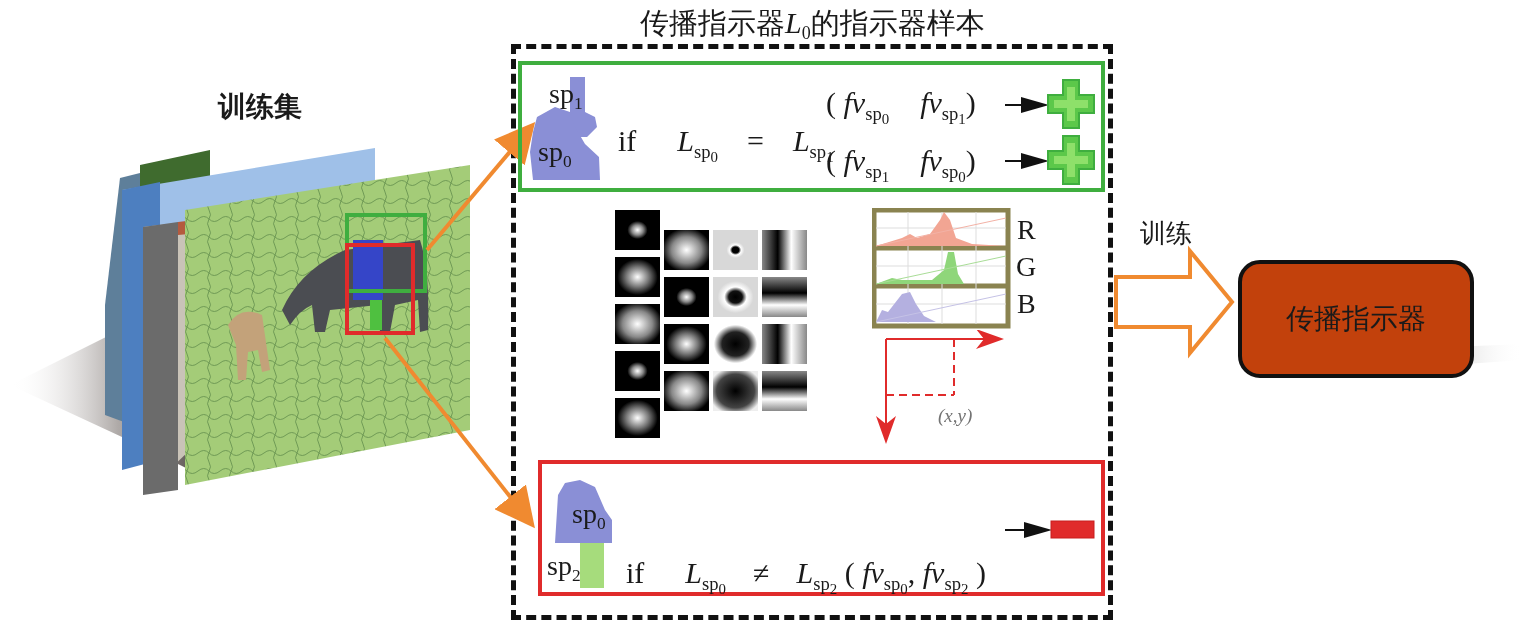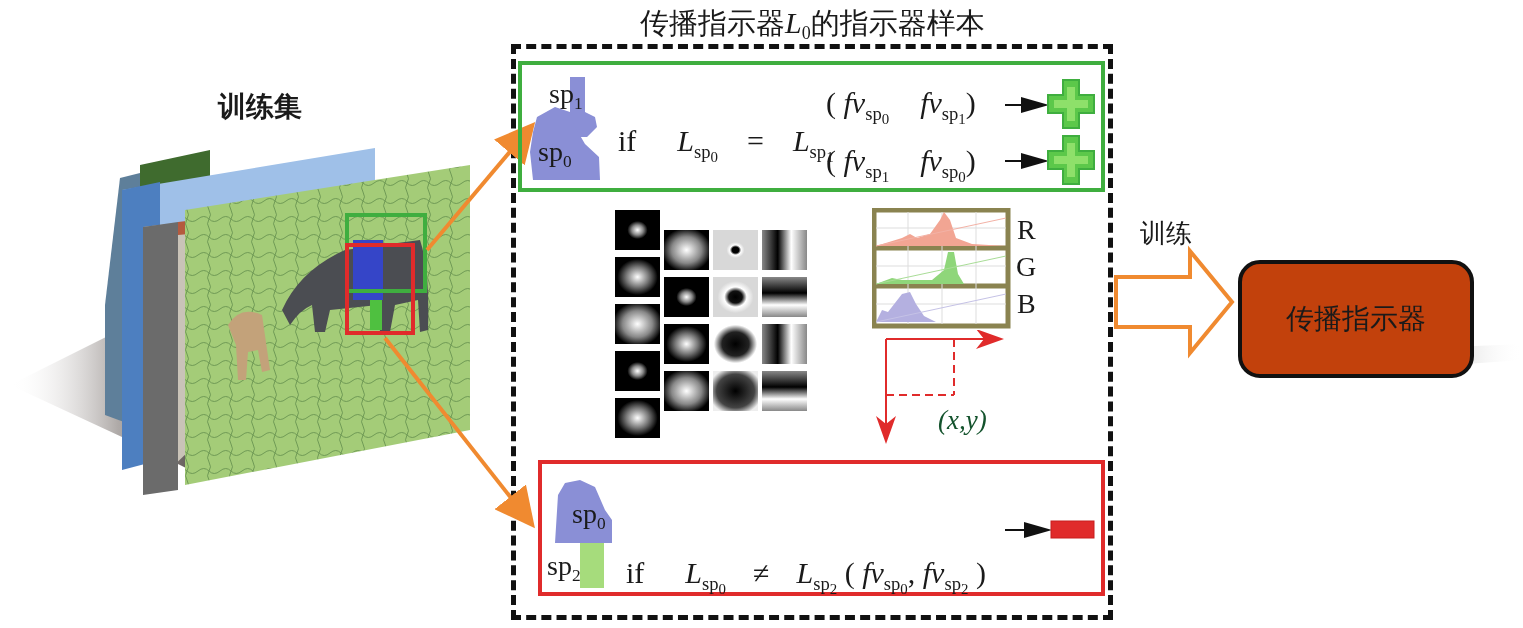--- a/index.html
+++ b/index.html
@@ -238,21 +238,21 @@
   <defs>
     <marker id="rarrow" markerWidth="14" markerHeight="10" refX="12" refY="5" orient="auto">
       <path d="M0,0 L14,5 L0,10 L4,5 Z" fill="#e02b2b"></path>
     </marker>
   </defs>
   <line x1="16" y1="9" x2="130" y2="9" stroke="#e02b2b" stroke-width="2" marker-end="url(#rarrow)"></line>
   <line x1="16" y1="9" x2="16" y2="110" stroke="#e02b2b" stroke-width="2" marker-end="url(#rarrow)"></line>
   <line x1="84" y1="9" x2="84" y2="65" stroke="#e02b2b" stroke-width="2" stroke-dasharray="8,5"></line>
   <line x1="16" y1="65" x2="84" y2="65" stroke="#e02b2b" stroke-width="2" stroke-dasharray="8,5"></line>
 </svg>
-<div class="abs math it" style="left:938px; top:405px; font-size:27px; color:#14532d;">(x,y)</div>
+<div class="abs math it" style="left:938px; top:405px; font-size:19px; color:#737373;">(x,y)</div>
 
 <div class="abs" style="left:538px; top:460px; width:567px; height:136px; border:4px solid #e02b2b; box-sizing:border-box;"></div>
 
 <svg class="abs" style="left:550px; top:475px;" width="70" height="115">
   <path d="M8,20 L15,8 L30,5 L45,12 L55,35 L62,45 L62,68 L5,68 Z" fill="#8a8fd6"></path>
   <rect x="30" y="68" width="24" height="45" fill="#a6dc7c"></rect>
 </svg>
 <div class="abs math" style="left:572px; top:498px; font-size:28px;">
   <span>sp</span><sub>0</sub>
 </div>

